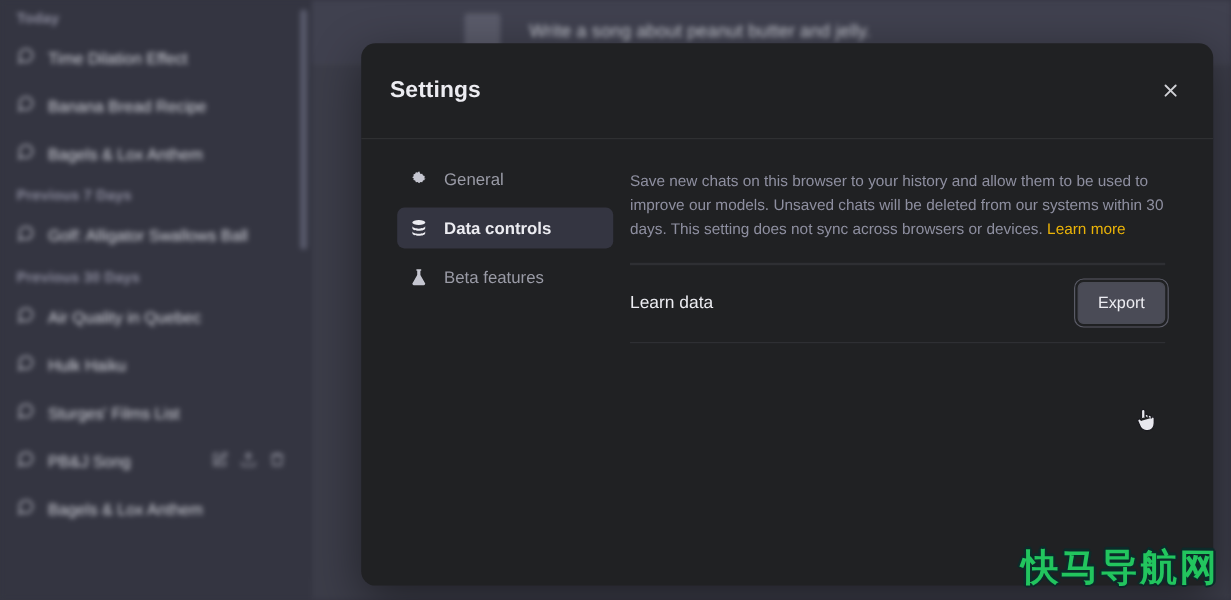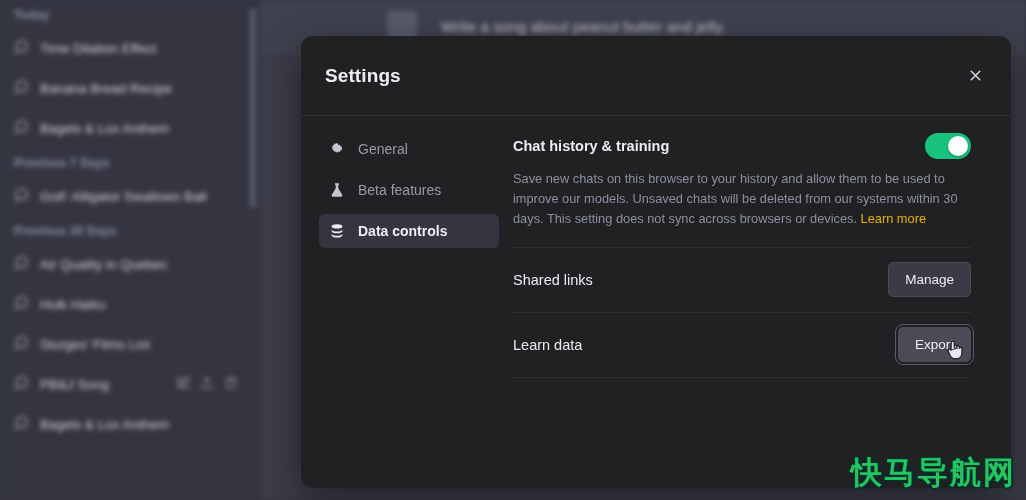--- a/index.html
+++ b/index.html
@@ -87,21 +87,21 @@
     border-bottom: 1px solid #2f3032;
   }
   .modal-title {
     color: #ececf1; font-size: 19px; font-weight: 700; letter-spacing: .1px;
   }
   .close-btn {
     width: 28px; height: 28px; display: flex; align-items: center; justify-content: center;
     color: #d0d1d6; cursor: pointer; border-radius: 4px;
   }
 
-  .modal-body { flex: 1 1 auto; display: flex; padding: 16px 0 0 0; }
+  .modal-body { flex: 1 1 auto; display: flex; padding: 16px 0 0 12px; }
 
   .modal-nav { width: 212px; flex: 0 0 auto; padding: 0 14px 0 18px; }
   .nav-item {
     display: flex; align-items: center; gap: 13px;
     height: 34px; padding: 0 10px; margin-bottom: 7px;
     border-radius: 6px;
     color: #9a9ba6; font-size: 14px;
     cursor: pointer;
   }
   .nav-item .nav-ico { flex: 0 0 auto; display:flex; align-items:center; }
@@ -311,60 +311,50 @@
 
       <div class="modal-nav">
         <div class="nav-item">
           <span class="nav-ico">
             <svg width="16" height="16" viewBox="0 0 24 24" fill="#c5c6d0">
                 <path d="M12 8.6a3.4 3.4 0 100 6.8 3.4 3.4 0 000-6.8zm9 3.4l-1.9-1.2.3-2.2-2.1-.8-1-2-2.2.2L12.4 2.5 10.6 4l-2.2-.2-1 2-2.1.8.3 2.2L3.7 10l1.9 1.2-.3 2.2 2.1.8 1 2 2.2-.2 1.7 1.5 1.8-1.5 2.2.2 1-2 2.1-.8-.3-2.2z"></path>
               </svg>
           </span>
           <span>General</span>
         </div>
-        <div class="nav-item">
-          <span class="nav-ico">
-            <svg width="16" height="16" viewBox="0 0 24 24" fill="#c5c6d0">
-                <path d="M9 2h6v2h-1v5.2l5.3 9.3A2 2 0 0117.6 22H6.4a2 2 0 01-1.7-3.5L10 9.2V4H9V2z"></path>
-              </svg>
-          </span>
-          <span>Beta features</span>
-        </div>
         <div class="nav-item active">
           <span class="nav-ico">
             <svg width="16" height="16" viewBox="0 0 24 24" fill="#ececf1">
                 <ellipse cx="12" cy="5.2" rx="8" ry="3.2"></ellipse>
                 <path d="M4 9.6c0 1.8 3.6 3.2 8 3.2s8-1.4 8-3.2v2.6c0 1.8-3.6 3.2-8 3.2s-8-1.4-8-3.2V9.6z"></path>
                 <path d="M4 16c0 1.8 3.6 3.2 8 3.2s8-1.4 8-3.2v2.6c0 1.8-3.6 3.2-8 3.2s-8-1.4-8-3.2V16z"></path>
               </svg>
           </span>
           <span>Data controls</span>
         </div>
+        <div class="nav-item">
+          <span class="nav-ico">
+            <svg width="16" height="16" viewBox="0 0 24 24" fill="#c5c6d0">
+                <path d="M9 2h6v2h-1v5.2l5.3 9.3A2 2 0 0117.6 22H6.4a2 2 0 01-1.7-3.5L10 9.2V4H9V2z"></path>
+              </svg>
+          </span>
+          <span>Beta features</span>
+        </div>
       </div>
 
       <div class="modal-content">
 
-        <div class="section-head">
-          <div class="section-title">Chat history &amp; training</div>
-          <div class="toggle">
-            <div class="knob"></div>
-          </div>
-        </div>
         <div class="section-desc">
           <span>Save new chats on this browser to your history and allow them to be used to improve our models. Unsaved chats will be deleted from our systems within 30 days. This setting does not sync across browsers or devices.</span>
           <span class="learn-more">Learn more</span>
         </div>
 
         <div style="height:18px"></div>
         <div class="divider"></div>
 
-        <div class="row">
-          <div class="row-label">Shared links</div>
-          <button class="btn">Manage</button>
-        </div>
 
         <div class="divider"></div>
 
         <div class="row">
           <div class="row-label">Learn data</div>
           <button class="btn hovered">Export</button>
         </div>
 
         <div class="divider"></div>
 

